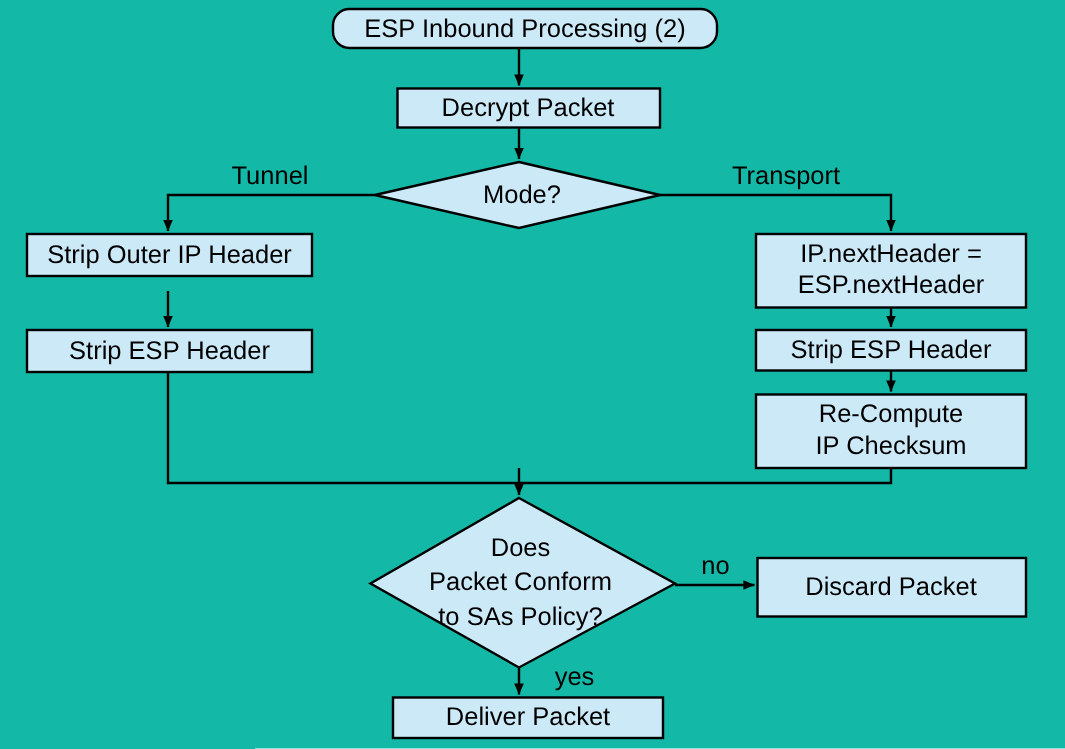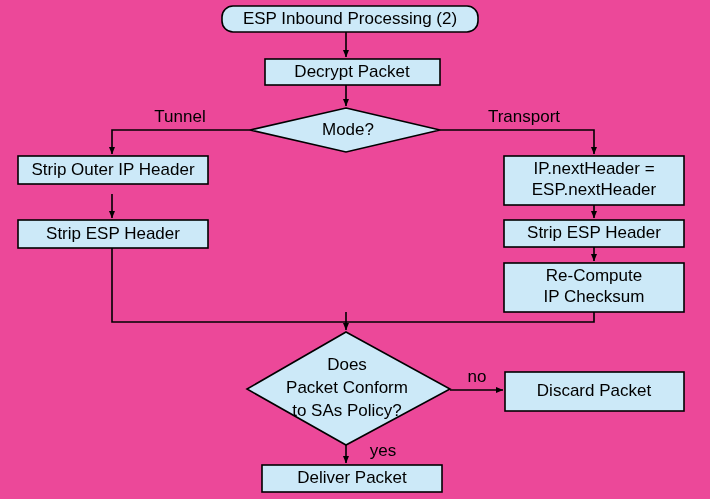--- a/index.html
+++ b/index.html
@@ -4,21 +4,21 @@
 <style>
   html, body {
     margin: 0;
     padding: 0;
     background: #ffffff;
   }
   #canvas {
     position: relative;
     width: 710px;
     height: 499px;
-    background: #ec4899;
+    background: #14b8a6;
     font-family: "Liberation Sans", sans-serif;
     overflow: hidden;
   }
   #flow-svg {
     position: absolute;
     top: 0;
     left: 0;
     width: 710px;
     height: 499px;
   }

